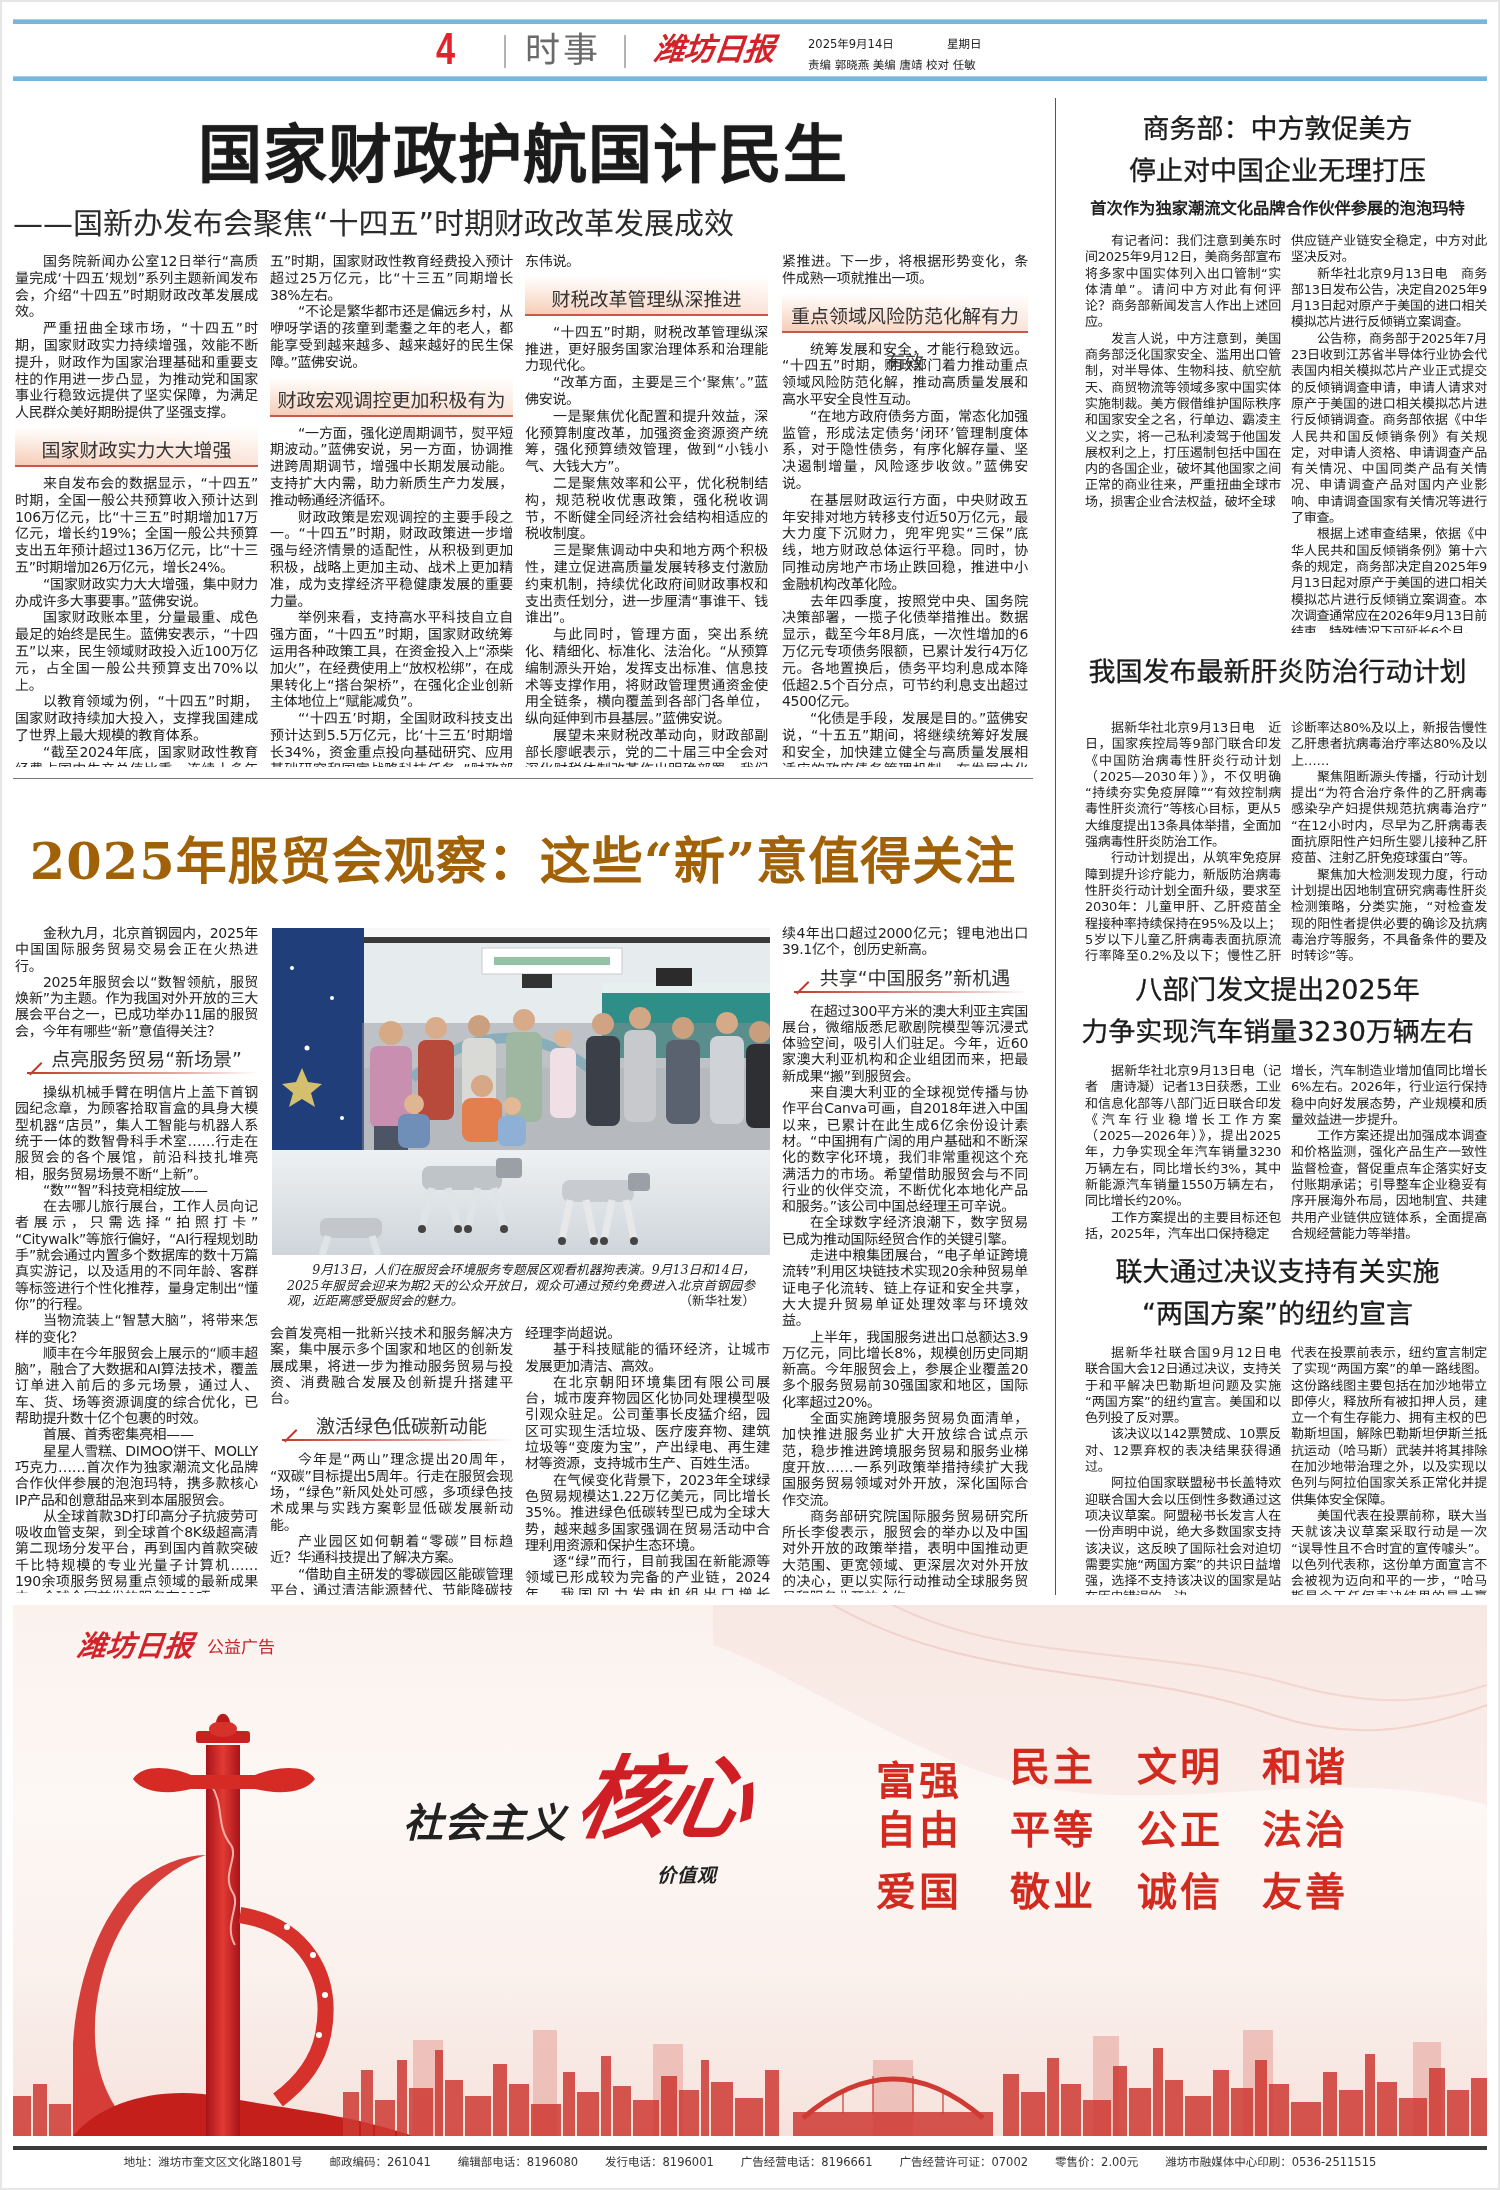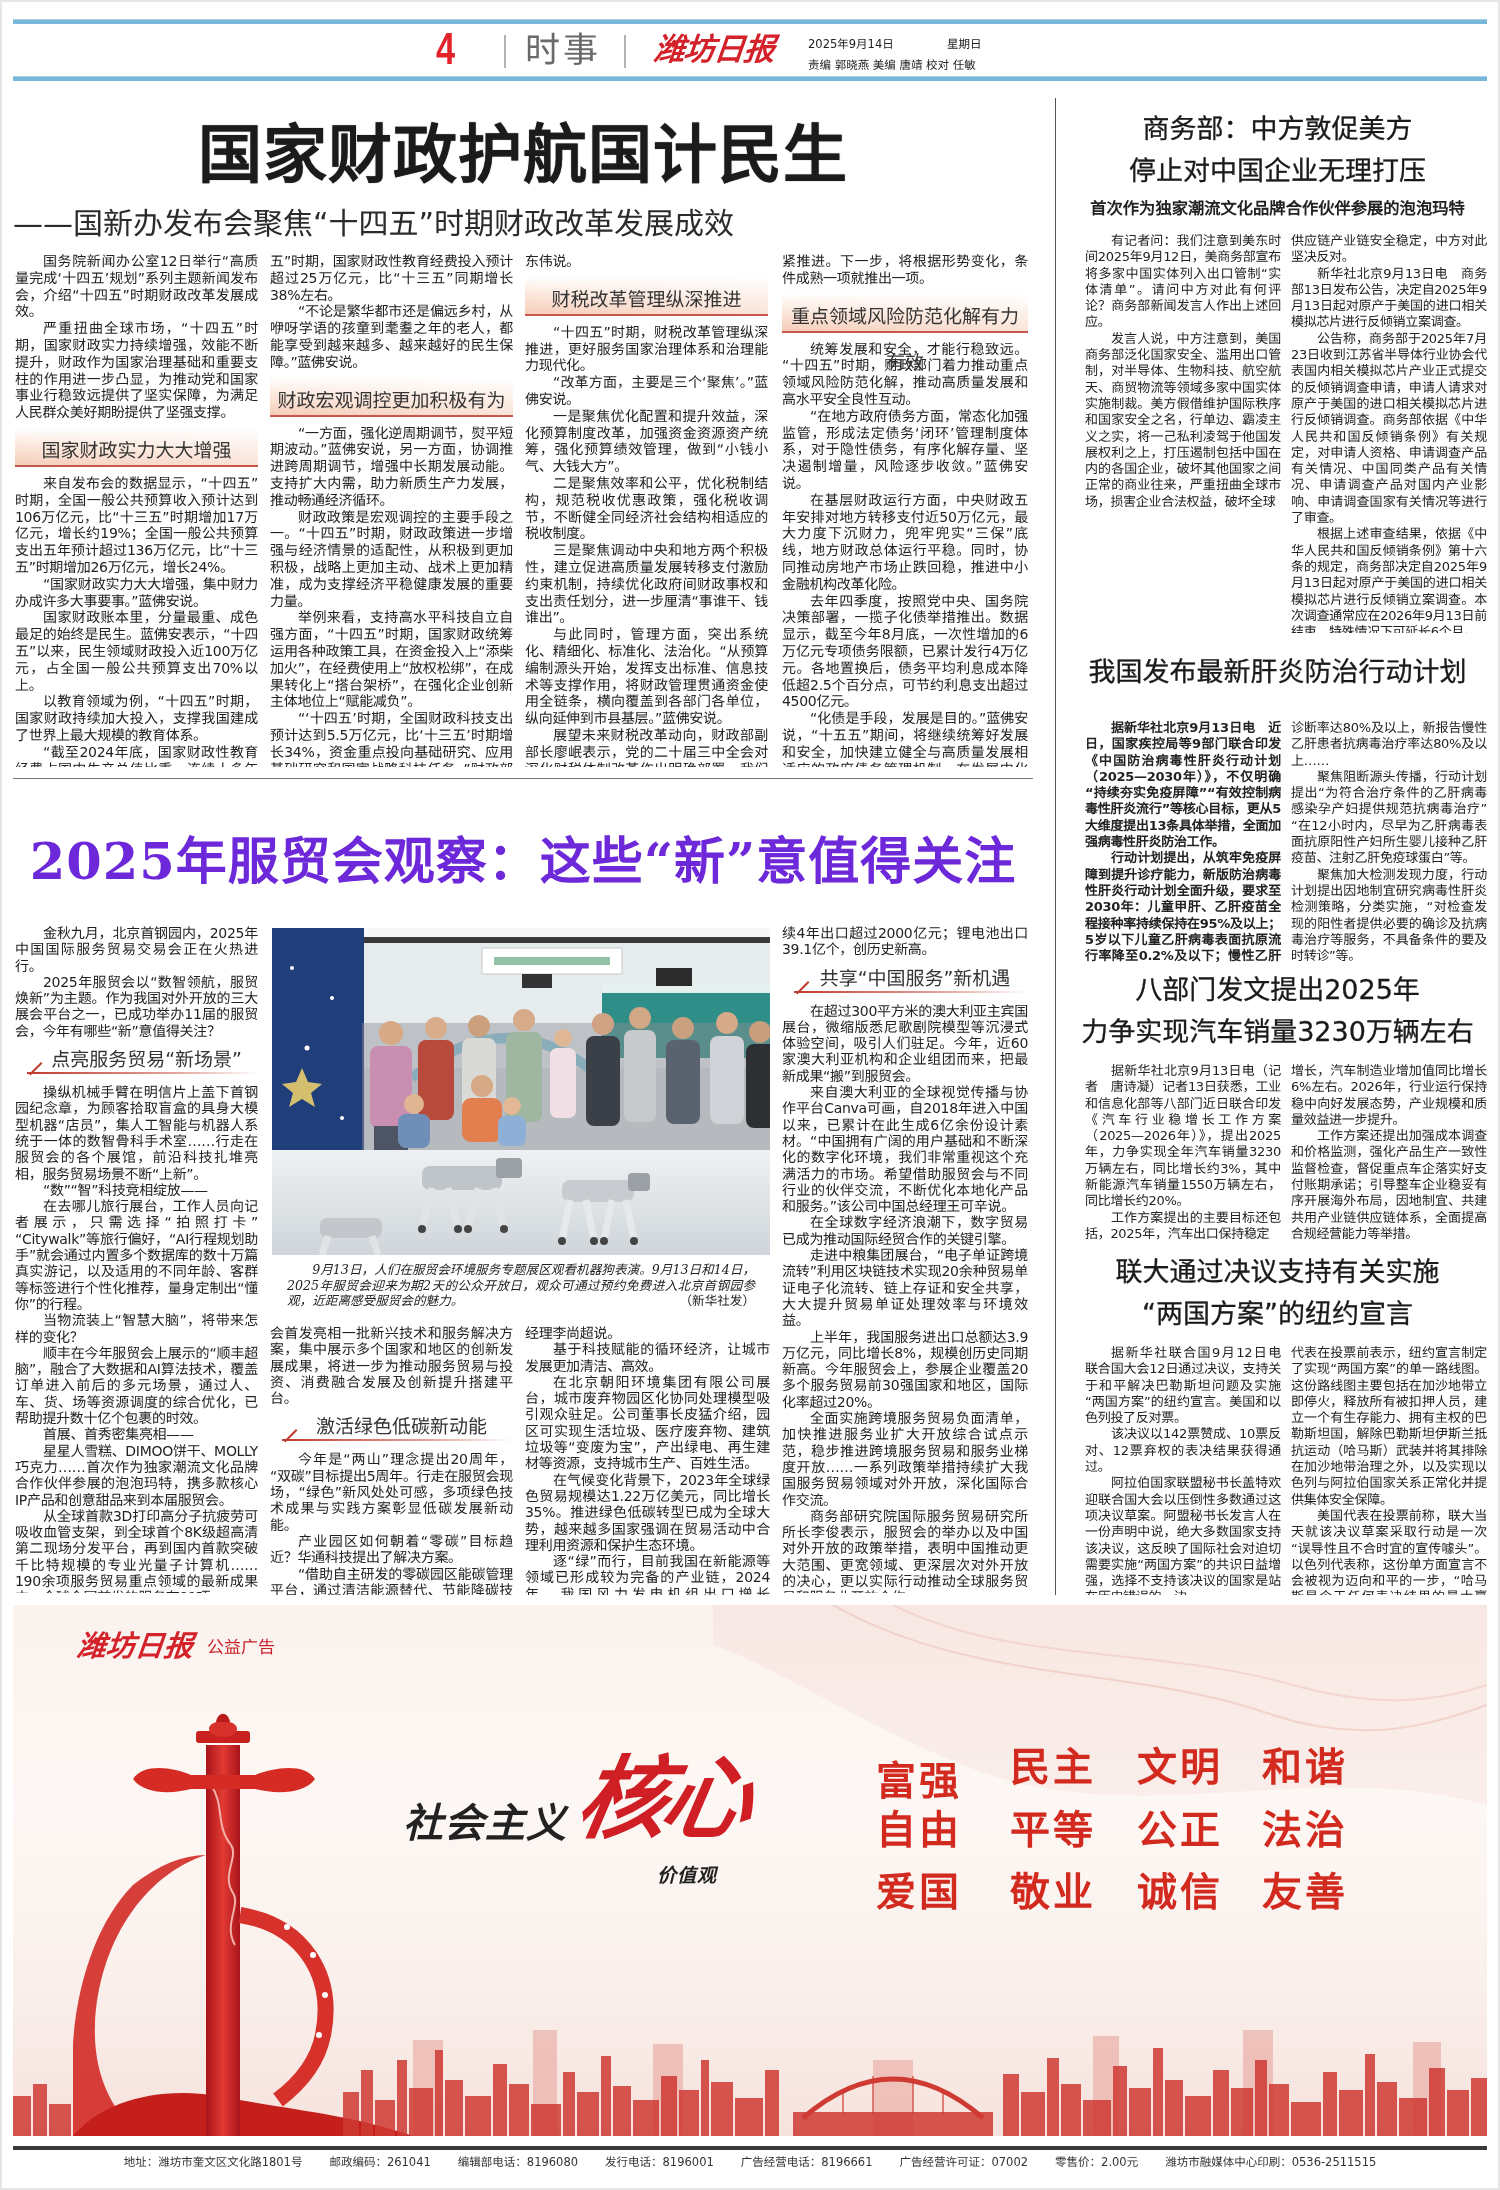--- a/index.html
+++ b/index.html
@@ -24,21 +24,21 @@
 .lead-sub{position:absolute;left:13px;top:204px;width:1020px;text-align:left;font-size:30px;line-height:40px;color:#2b2b2b;}
 .col{position:absolute;overflow:hidden;text-align:justify;}
 .lead-col{top:253px;width:243px;height:514px;font-size:14px;line-height:16.8px;letter-spacing:-0.3px;}
 .para{margin:0;text-indent:2em;}
 .para.cont{text-indent:0;}
 .hbox{position:relative;height:40px;line-height:46px;margin:6px 0 8px;text-align:center;font-size:19px;color:#353535;text-indent:0;letter-spacing:0;
   background:linear-gradient(to right,rgba(255,255,255,0) 0%,rgba(255,255,255,.45) 100%),linear-gradient(to bottom,#ffffff 0%,#fdf1ea 30%,#f9dccd 70%,#f5cdb8 100%);
   border-bottom:2px solid #c8584c;}
 
 
-.feat-headline{position:absolute;left:13px;top:830px;width:1020px;text-align:center;font-family:"DejaVu Serif",serif;font-weight:bold;font-size:51px;line-height:62px;color:#6d28d9;letter-spacing:1px;}
+.feat-headline{position:absolute;left:13px;top:830px;width:1020px;text-align:center;font-family:"DejaVu Serif",serif;font-weight:bold;font-size:51px;line-height:62px;color:#a16207;letter-spacing:1px;}
 .feat-col{font-size:14px;line-height:16.3px;letter-spacing:-0.3px;}
 .htick{position:relative;height:32px;line-height:30px;margin:5px 0 8px;padding-left:20px;text-align:center;font-size:19px;color:#333;text-indent:0;letter-spacing:0;}
 .htick::after{content:"";position:absolute;left:12px;right:0;bottom:2px;height:2px;background:linear-gradient(to right,#c23a2e 0%,#e3a79e 65%,rgba(240,200,195,0) 100%);}
 .htick .tick{position:absolute;left:14px;bottom:2px;width:2px;height:17px;background:#c23a2e;transform:rotate(45deg);transform-origin:bottom left;}
 .photo{position:absolute;left:272px;top:928px;width:498px;height:327px;overflow:hidden;background:#d8dde0;}
 .caption{position:absolute;left:287px;top:1262px;width:468px;font-family:"DejaVu Serif",serif;font-style:italic;font-size:12.6px;line-height:15.5px;color:#222;text-indent:2em;text-align:justify;}
 .caption .credit{float:right;font-style:normal;font-family:"DejaVu Sans",sans-serif;}
 
 
 .side{position:absolute;left:1068px;width:419px;}
@@ -276,21 +276,21 @@
           <div class="para">新华社北京9月13日电　商务部13日发布公告，决定自2025年9月13日起对原产于美国的进口相关模拟芯片进行反倾销立案调查。</div>
           <div class="para">公告称，商务部于2025年7月23日收到江苏省半导体行业协会代表国内相关模拟芯片产业正式提交的反倾销调查申请，申请人请求对原产于美国的进口相关模拟芯片进行反倾销调查。商务部依据《中华人民共和国反倾销条例》有关规定，对申请人资格、申请调查产品有关情况、中国同类产品有关情况、申请调查产品对国内产业影响、申请调查国家有关情况等进行了审查。</div>
           <div class="para">根据上述审查结果，依据《中华人民共和国反倾销条例》第十六条的规定，商务部决定自2025年9月13日起对原产于美国的进口相关模拟芯片进行反倾销立案调查。本次调查通常应在2026年9月13日前结束，特殊情况下可延长6个月。</div>
         </div>
     </div>
   </section>
 
   <section class="side" style="top:651px;height:310px;">
     <div class="side-hl">我国发布最新肝炎防治行动计划</div>
     <div class="side-body" style="top:69px;height:242px;">
-      <div class="side-col l" style="height:242px;font-weight:bold;">
+      <div class="side-col l" style="height:242px;">
           <div class="para">据新华社北京9月13日电　近日，国家疾控局等9部门联合印发《中国防治病毒性肝炎行动计划（2025—2030年）》，不仅明确“持续夯实免疫屏障”“有效控制病毒性肝炎流行”等核心目标，更从5大维度提出13条具体举措，全面加强病毒性肝炎防治工作。</div>
           <div class="para">行动计划提出，从筑牢免疫屏障到提升诊疗能力，新版防治病毒性肝炎行动计划全面升级，要求至2030年：儿童甲肝、乙肝疫苗全程接种率持续保持在95%及以上；5岁以下儿童乙肝病毒表面抗原流行率降至0.2%及以下；慢性乙肝患者</div>
         </div>
       <div class="side-col r" style="height:242px;">
           <div class="para cont">诊断率达80%及以上，新报告慢性乙肝患者抗病毒治疗率达80%及以上……</div>
           <div class="para">聚焦阻断源头传播，行动计划提出“为符合治疗条件的乙肝病毒感染孕产妇提供规范抗病毒治疗”“在12小时内，尽早为乙肝病毒表面抗原阳性产妇所生婴儿接种乙肝疫苗、注射乙肝免疫球蛋白”等。</div>
           <div class="para">聚焦加大检测发现力度，行动计划提出因地制宜研究病毒性肝炎检测策略，分类实施，“对检查发现的阳性者提供必要的确诊及抗病毒治疗等服务，不具备条件的要及时转诊”等。</div>
         </div>
     </div>
   </section>

